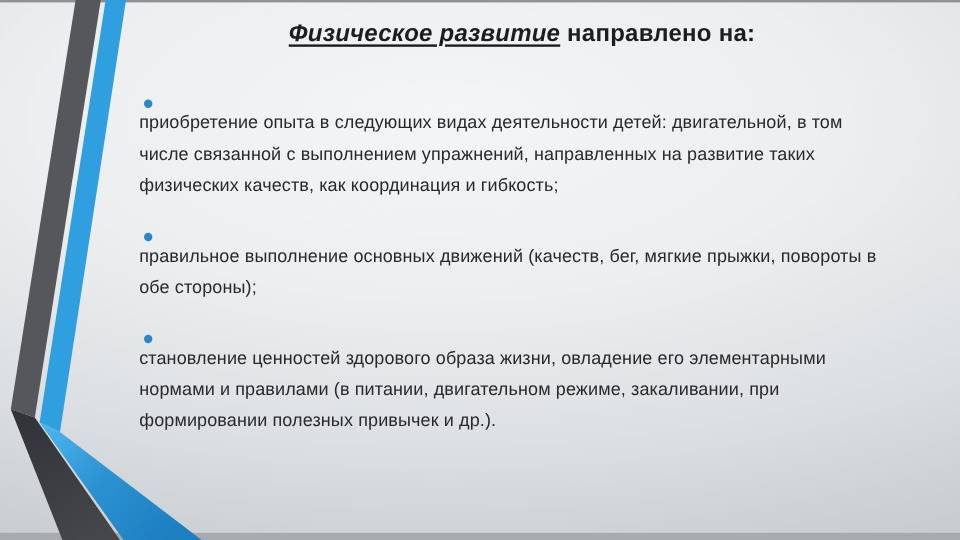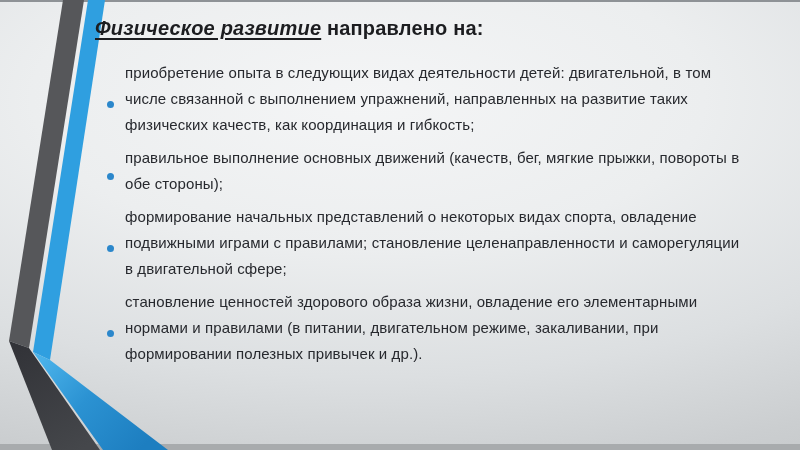--- a/index.html
+++ b/index.html
@@ -37,20 +37,21 @@
     width: 800px;
     height: 450px;
     z-index: 2;
     display: block;
   }
   .title {
     position: absolute;
     top: 13px;
     left: 95px;
     right: 25px;
+    text-align: center;
     font-size: 20px;
     line-height: 30px;
     font-weight: 700;
     color: var(--title_text, #1c1d20);
     z-index: 3;
     letter-spacing: 0.2px;
   }
   .t-em {
     font-style: italic;
     text-decoration: underline;
@@ -61,22 +62,23 @@
     top: 57px;
     left: 100px;
     width: 692px;
     margin: 0;
     padding: 0;
     list-style: none;
     z-index: 3;
   }
   .bullets li {
     display: flex;
-    align-items: center;
-    margin: 3px;
+    align-items: flex-start;
+    margin: 16px;
+    flex-direction: column;
   }
   .bullets li + li {
     margin-top: 7px;
   }
   .dot {
     flex: 0 0 auto;
     width: 7px;
     height: 7px;
     border-radius: 50%;
     background: var(--bullet_dot, #2b87cb);
@@ -126,25 +128,19 @@
 числе связанной с выполнением упражнений, направленных на развитие таких
 физических качеств, как координация и гибкость;</span>
       </li>
       <li>
         <span class="dot"></span>
         <span class="btext">правильное выполнение основных движений (качеств, бег, мягкие прыжки, повороты в
 обе стороны);</span>
       </li>
       <li>
         <span class="dot"></span>
-        <span class="btext">формирование начальных представлений о некоторых видах спорта, овладение
-подвижными играми с правилами; становление целенаправленности и саморегуляции
-в двигательной сфере;</span>
-      </li>
-      <li>
-        <span class="dot"></span>
         <span class="btext">становление ценностей здорового образа жизни, овладение его элементарными
 нормами и правилами (в питании, двигательном режиме, закаливании, при
 формировании полезных привычек и др.).</span>
       </li>
     </ul>
 
 </div>
 
 </body></html>

